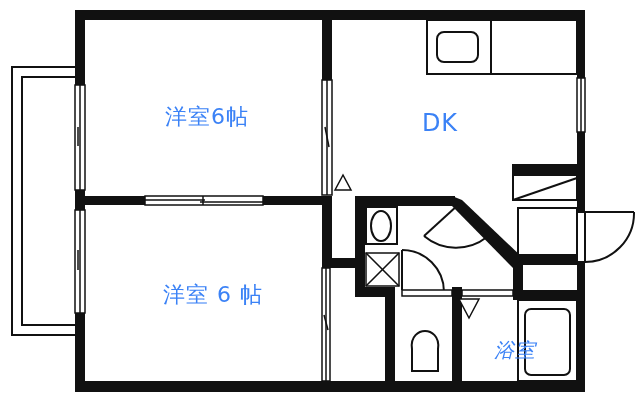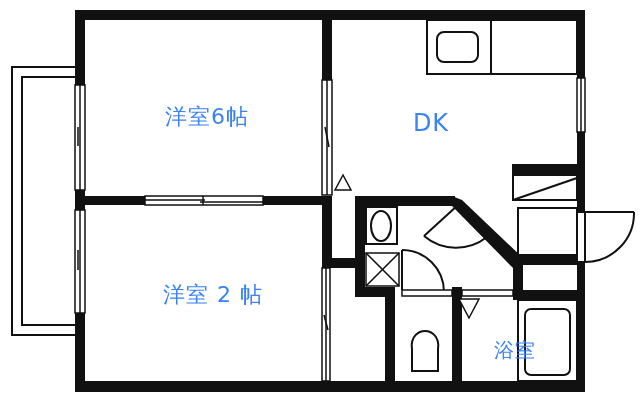--- a/index.html
+++ b/index.html
@@ -152,15 +152,15 @@
     <path d="M412 371 V349 C410 336 419 331 425 331 C431 331 440 336 438 349 V371 Z"></path>
   </g>
 
   <g fill="#fff" stroke="#111" stroke-width="2">
     <rect x="518" y="300" width="59" height="81"></rect>
     <rect x="525" y="309" width="45" height="66" rx="6"></rect>
   </g>
 </svg>
 
 <div class="label room-lg" style="left:207px; top:117px;">洋室6帖</div>
-<div class="label room-dk" style="left:431px; top:123px;">DK</div>
-<div class="label room-lg" style="left:213px; top:295px;">洋室 2 帖</div>
-<div class="label room-sm" style="left:515px; top:350px;">浴室</div>
+<div class="label room-dk" style="left:440px; top:123px;">DK</div>
+<div class="label room-lg" style="left:213px; top:295px;">洋室 6 帖</div>
+<div class="label room-sm" style="left:515px; top:350px;font-style:italic;">浴室</div>
 
 </body></html>

